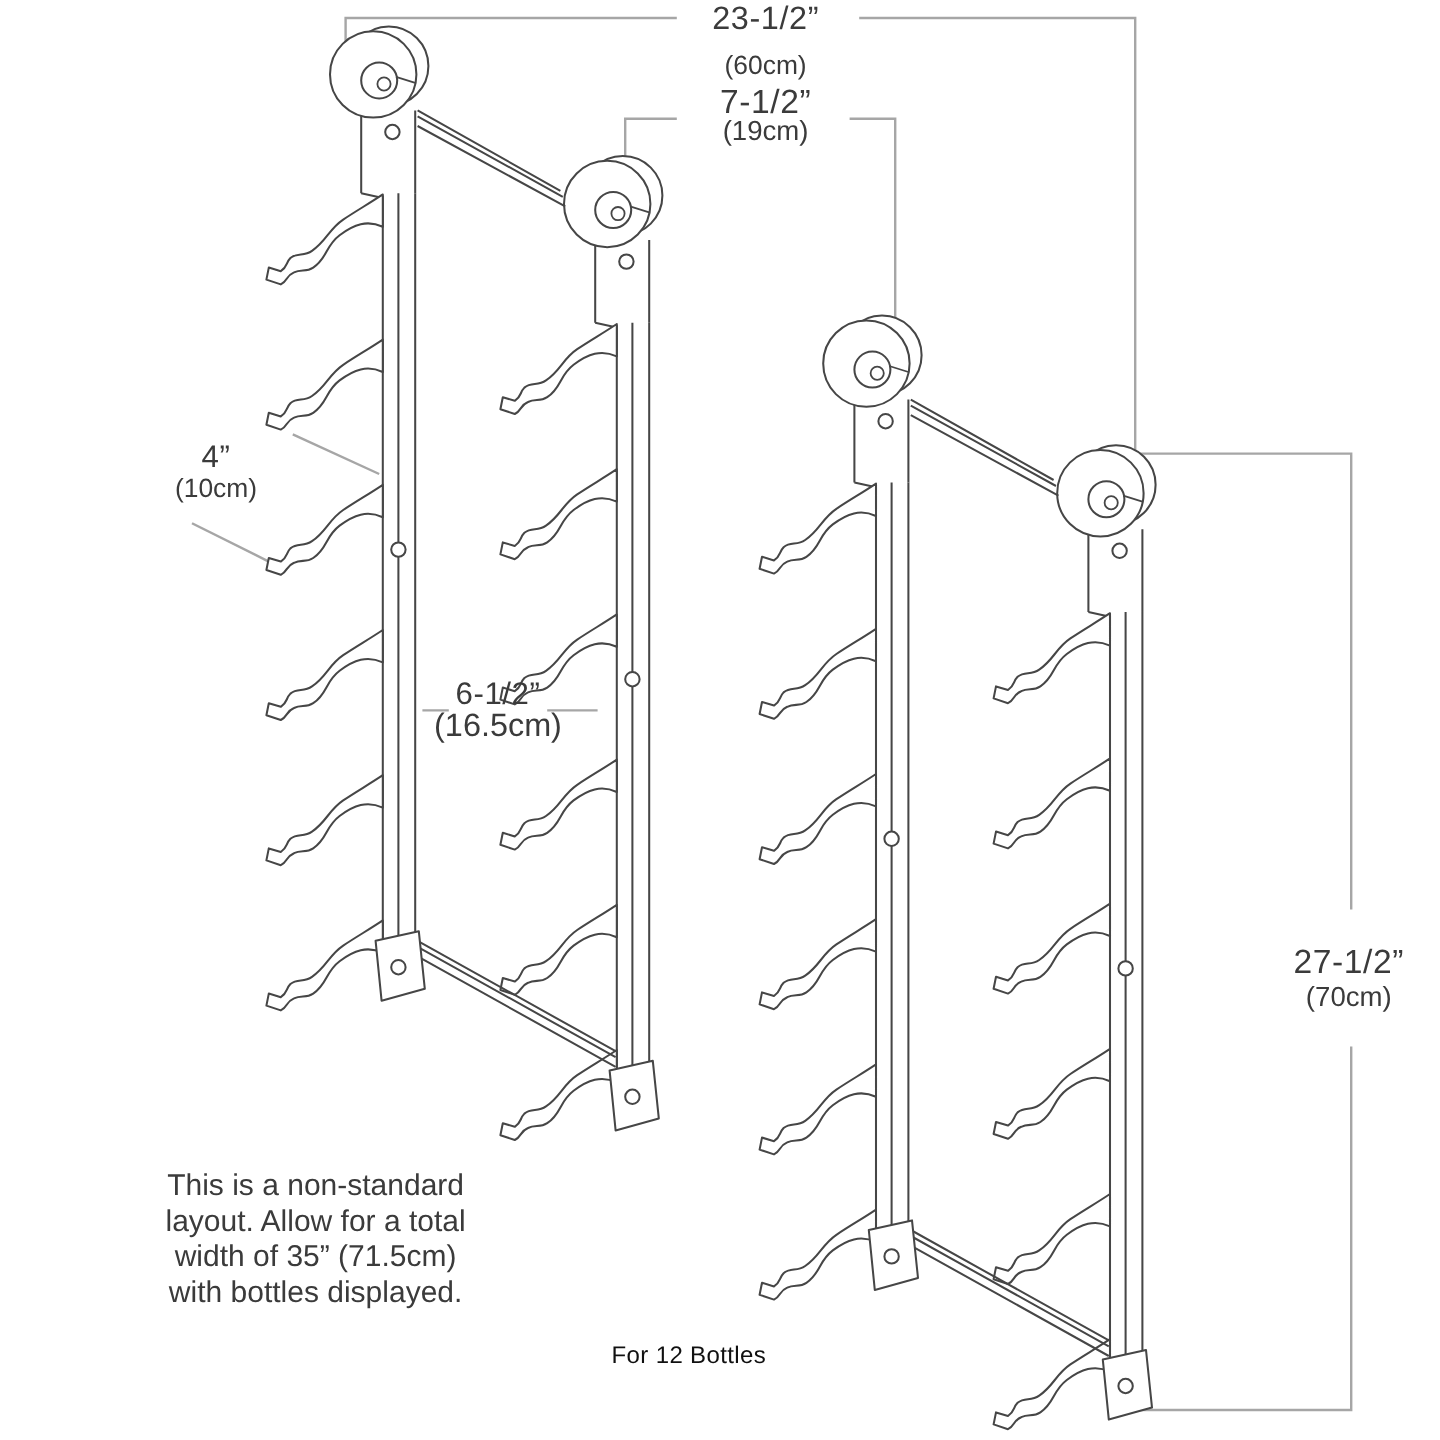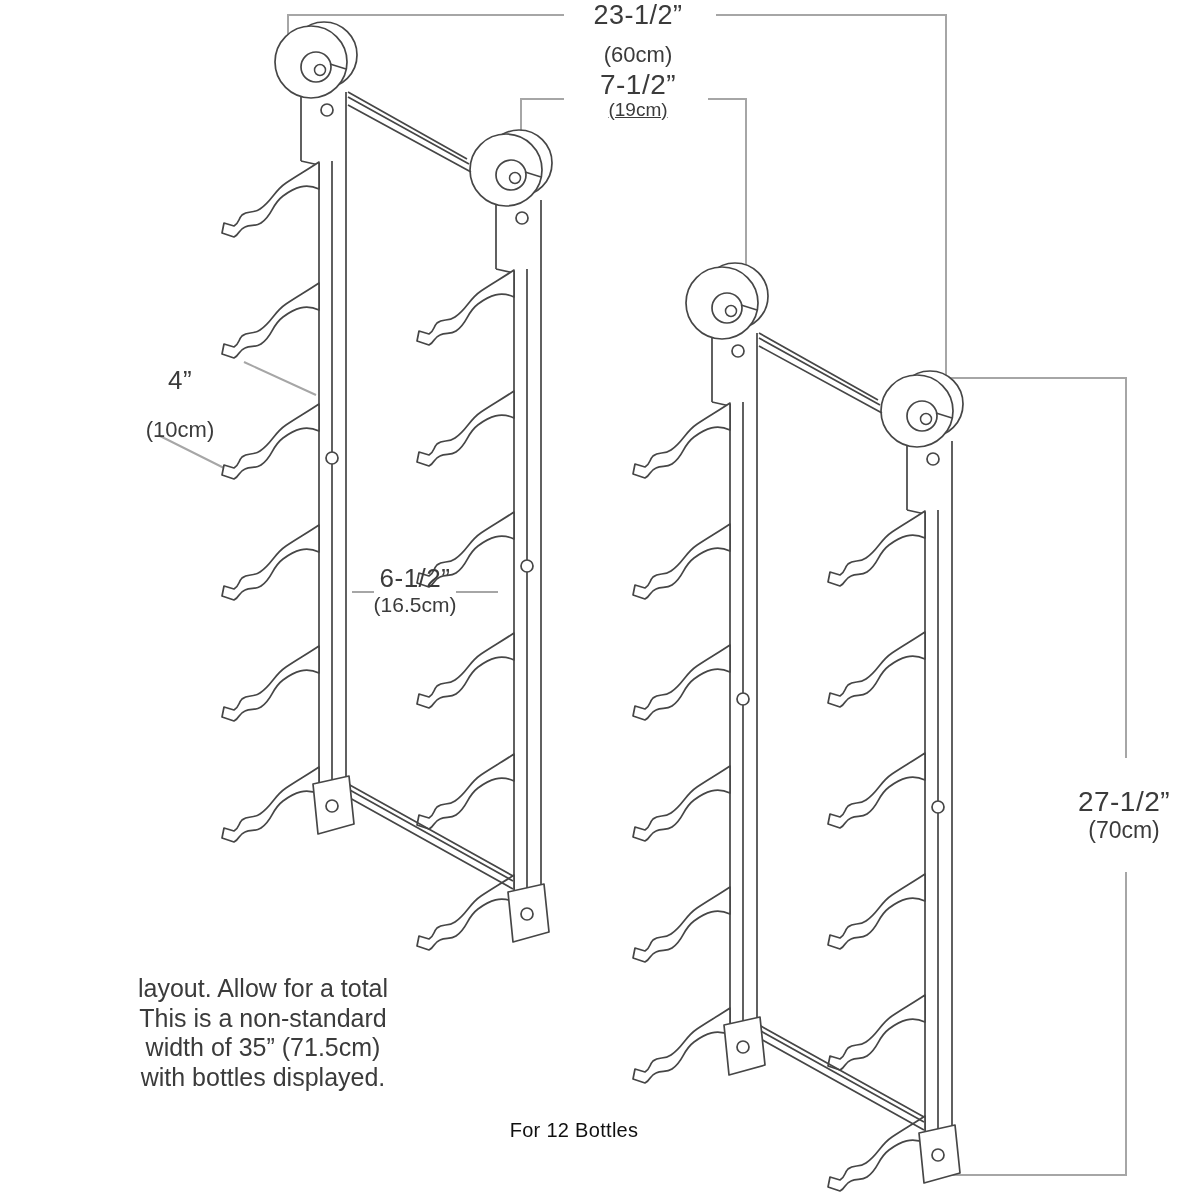--- a/index.html
+++ b/index.html
@@ -11,27 +11,27 @@
   #stage{position:absolute;left:16px;top:0;width:1200px;height:1200px;}
   svg{position:absolute;left:0;top:0;}
   .lbl{position:absolute;text-align:center;color:var(--label-color,#3b3b3b);}
   .lbl .l1{display:block;}
   .lbl .l2{display:block;}
   #dim-overall{left:512px;top:1px;width:220px;}
   #dim-overall .l1{font-size:27px;line-height:29px;letter-spacing:.5px;}
   #dim-overall .l2{font-size:22px;line-height:26px;margin-top:12px;}
   #dim-gap{left:522px;top:72px;width:200px;}
   #dim-gap .l1{font-size:28px;line-height:26px;letter-spacing:.5px;}
-  #dim-gap .l2{font-size:19px;line-height:23px;text-decoration:underline;}
+  #dim-gap .l2{font-size:23px;line-height:23px;}
   #dim-depth{left:84px;top:366px;width:160px;}
   #dim-depth .l1{font-size:26px;line-height:28px;letter-spacing:.5px;}
-  #dim-depth .l2{font-size:22px;line-height:26px;margin-top:23px;}
+  #dim-depth .l2{font-size:22px;line-height:26px;}
   #dim-spacing{left:309px;top:564px;width:180px;}
   #dim-spacing .l1{font-size:26px;line-height:28px;letter-spacing:.5px;}
-  #dim-spacing .l2{font-size:21px;line-height:25px;}
+  #dim-spacing .l2{font-size:27px;line-height:25px;}
   #dim-height{left:1013px;top:786px;width:190px;}
   #dim-height .l1{font-size:28px;line-height:31px;letter-spacing:.5px;}
   #dim-height .l2{font-size:23px;line-height:27px;}
   #note{left:86px;top:974px;width:322px;font-size:25px;line-height:29.5px;}
   #caption{left:398px;top:1119px;width:320px;font-size:20px;font-weight:normal;
            color:var(--caption-color,#101010);letter-spacing:.3px;}
 </style>
 </head>
 <body>
 
@@ -111,21 +111,21 @@
     <span class="l1">6-1/2”</span>
     <span class="l2">(16.5cm)</span>
   </div>
 
   <div class="lbl" id="dim-height">
     <span class="l1">27-1/2”</span>
     <span class="l2">(70cm)</span>
   </div>
 
   <div class="lbl" id="note">
+    <span class="l1">This is a non-standard</span>
     <span class="l1">layout. Allow for a total</span>
-    <span class="l1">This is a non-standard</span>
     <span class="l1">width of 35” (71.5cm)</span>
     <span class="l1">with bottles displayed.</span>
   </div>
 
   <div class="lbl" id="caption">For 12 Bottles</div>
 
 </div>
 
 </body></html>

